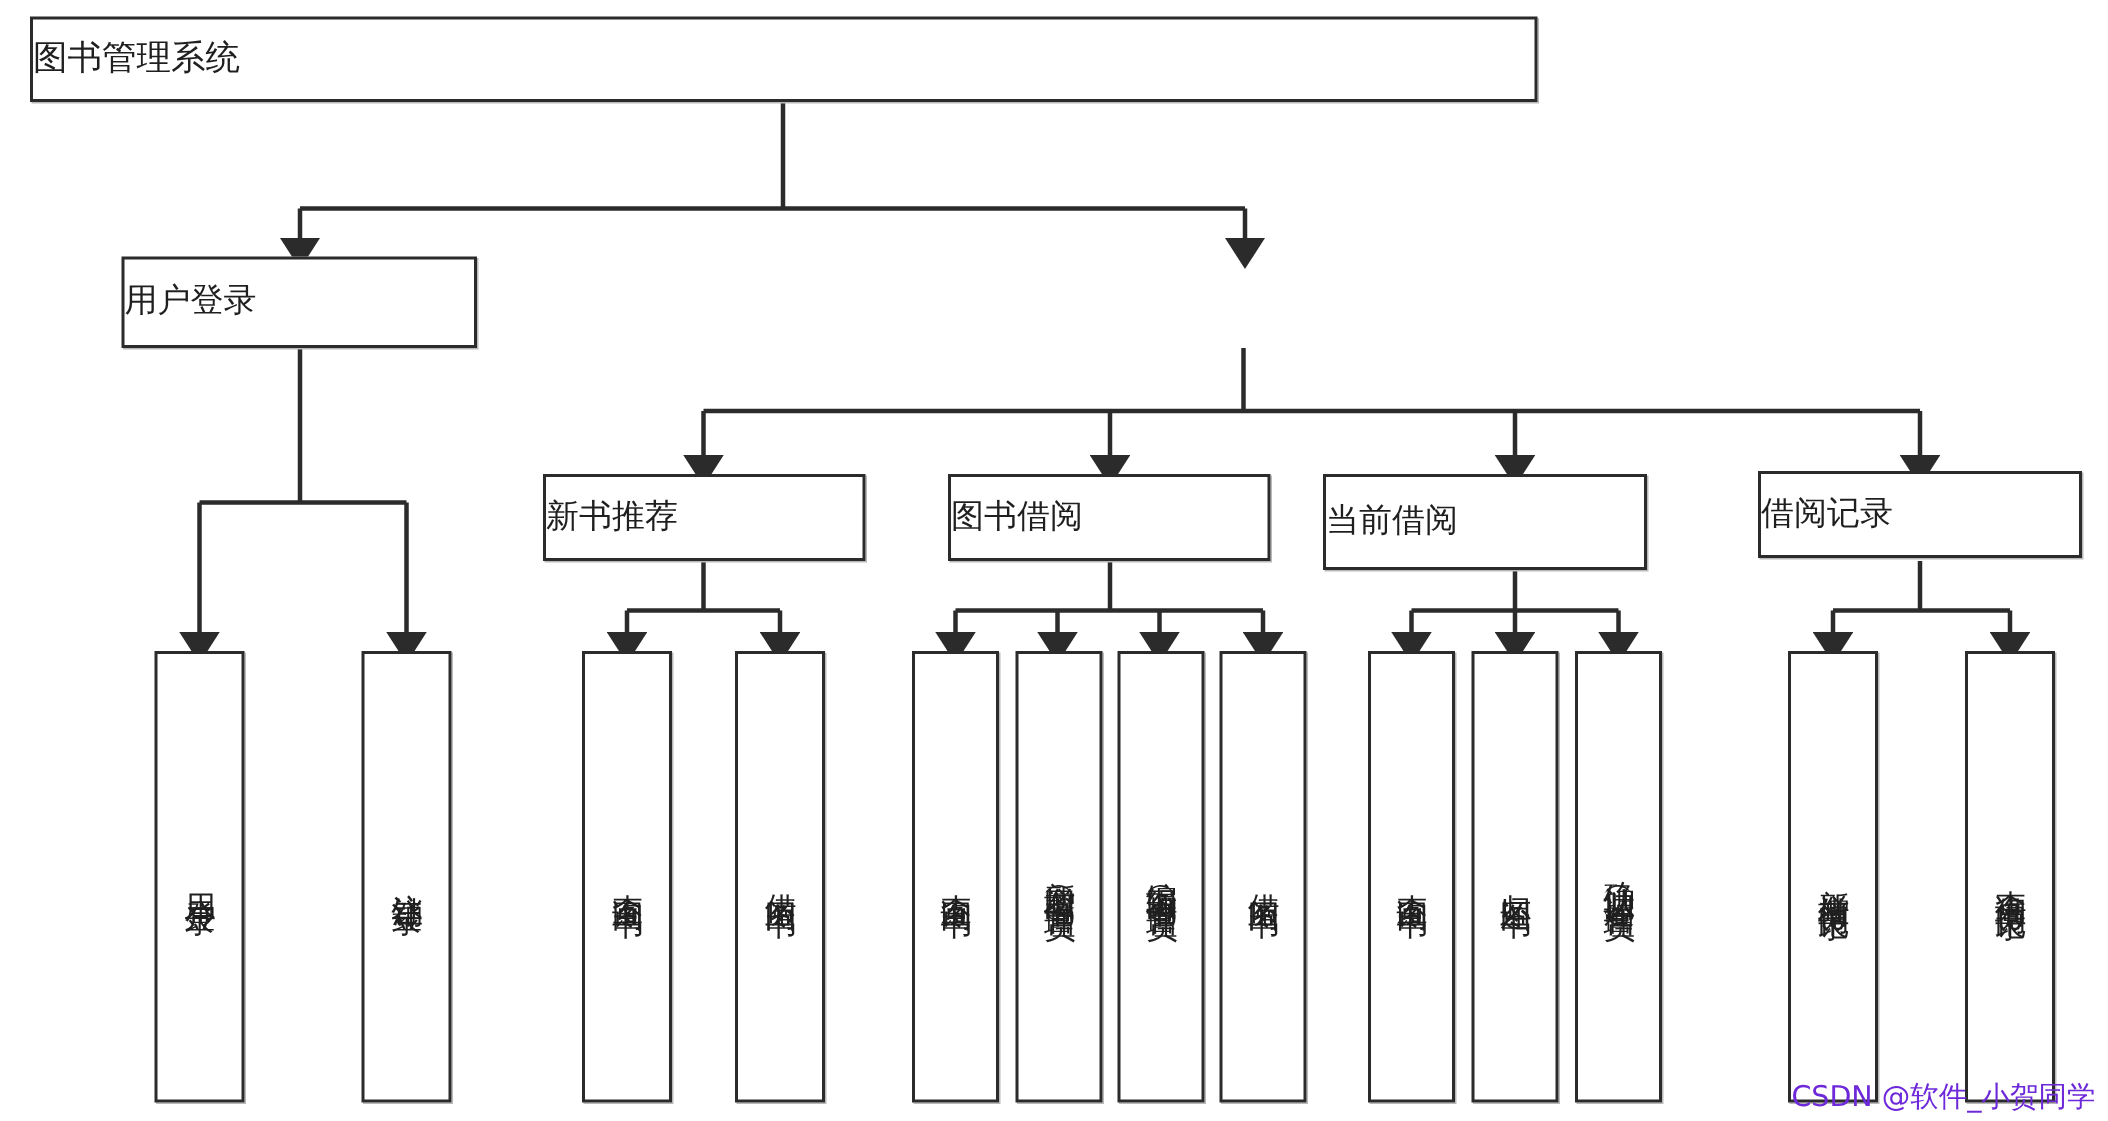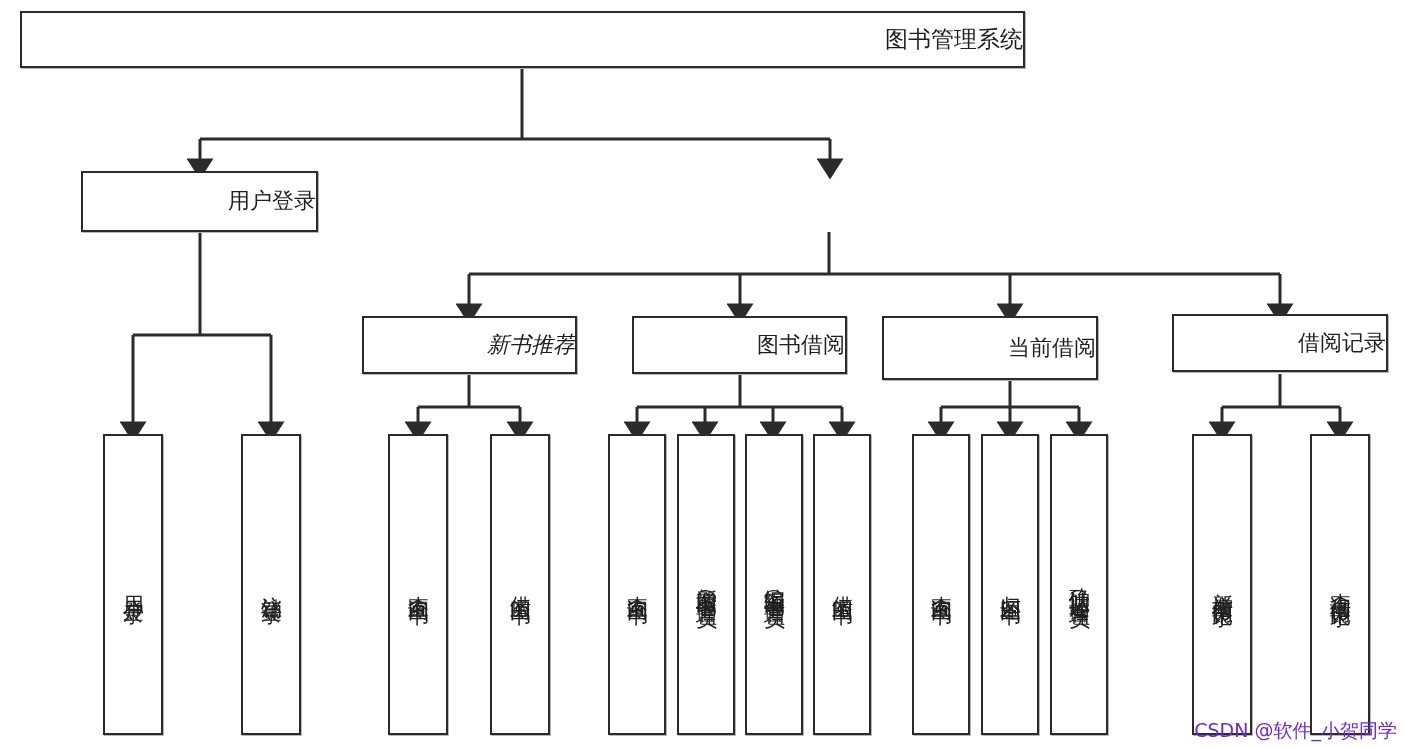--- a/index.html
+++ b/index.html
@@ -26,21 +26,21 @@
     height: 747px;
   }
   .node-box {
     position: absolute;
     box-sizing: border-box;
     background: #ffffff;
     border: 2px solid #2b2b2b;
     box-shadow: 1px 1px 0 0 #b9b9b9;
     display: flex;
     align-items: center;
-    justify-content: flex-end;
+    justify-content: flex-start;
     overflow: hidden;
   }
   .node-label {
     color: #1f1f1f;
     font-family: "DejaVu Sans", "Liberation Sans", sans-serif;
     text-align: center;
     line-height: 1.02;
     white-space: nowrap;
   }
   .node-root .node-label {
@@ -130,24 +130,24 @@
   </svg>
 
   <div class="node-box node-root" style="left:20px; top:11px; width:1005px; height:57px;">
     <span class="node-label">图书管理系统</span>
   </div>
 
   <div class="node-box node-l2" style="left:81px; top:171px; width:237px; height:61px;">
     <span class="node-label">用户登录</span>
   </div>
 
-  <div class="node-box node-l3" style="left:362px; top:316px; width:215px; height:58px;font-style:italic;">
+  <div class="node-box node-l3" style="left:362px; top:316px; width:215px; height:58px;">
     <span class="node-label">新书推荐</span>
   </div>
-  <div class="node-box node-l3" style="left:632px; top:316px; width:215px; height:58px;padding-left:32px;">
+  <div class="node-box node-l3" style="left:632px; top:316px; width:215px; height:58px;">
     <span class="node-label">图书借阅</span>
   </div>
   <div class="node-box node-l3" style="left:882px; top:316px; width:216px; height:64px;">
     <span class="node-label">当前借阅</span>
   </div>
   <div class="node-box node-l3" style="left:1172px; top:314px; width:216px; height:58px;">
     <span class="node-label">借阅记录</span>
   </div>
 
   <div class="node-box node-leaf" style="left:103px; top:434px; width:60px; height:301px;">

